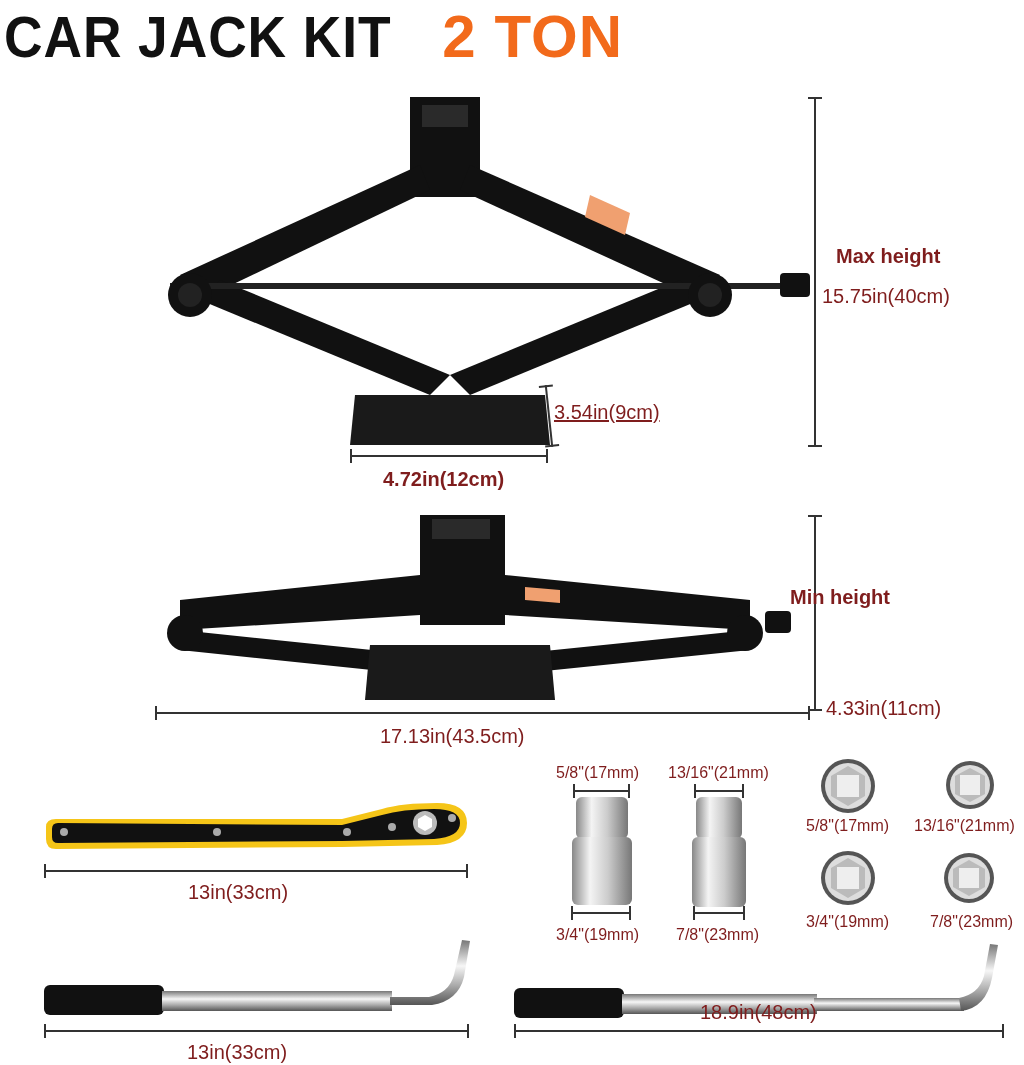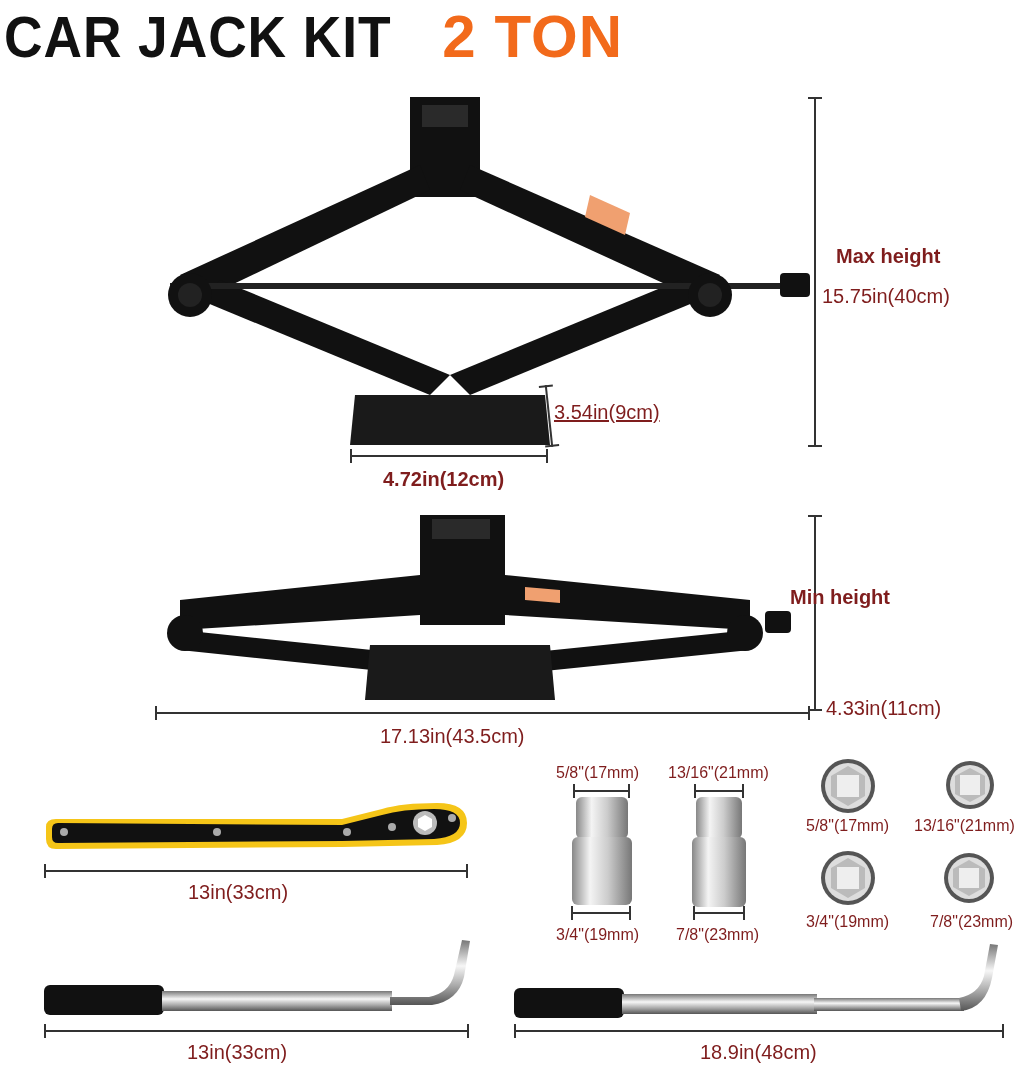--- a/index.html
+++ b/index.html
@@ -155,13 +155,13 @@
 <div class="abs hline" style="left:44px;top:1030px;width:425px;"></div>
 <div class="abs lbl" style="left:187px;top:1040px;">13in(33cm)</div>
 
 <svg style="left:514px;top:940px" width="490" height="80" viewBox="0 0 490 80">
   <rect x="0" y="48" width="110" height="30" rx="6" fill="#111"></rect>
   <rect x="108" y="54" width="195" height="20" fill="url(#bar)"></rect>
   <rect x="300" y="58" width="150" height="13" fill="url(#bar)"></rect>
   <path d="M445,58 Q465,54 470,36 L476,4 L484,5 L478,38 Q472,68 447,71 Z" fill="url(#bar)"></path>
 </svg>
 <div class="abs hline" style="left:514px;top:1030px;width:490px;"></div>
-<div class="abs lbl" style="left:700px;top:1040px;">18.9in(48cm)</div>
+<div class="abs lbl" style="left:700px;top:1000px;">18.9in(48cm)</div>
 
 </body></html>

